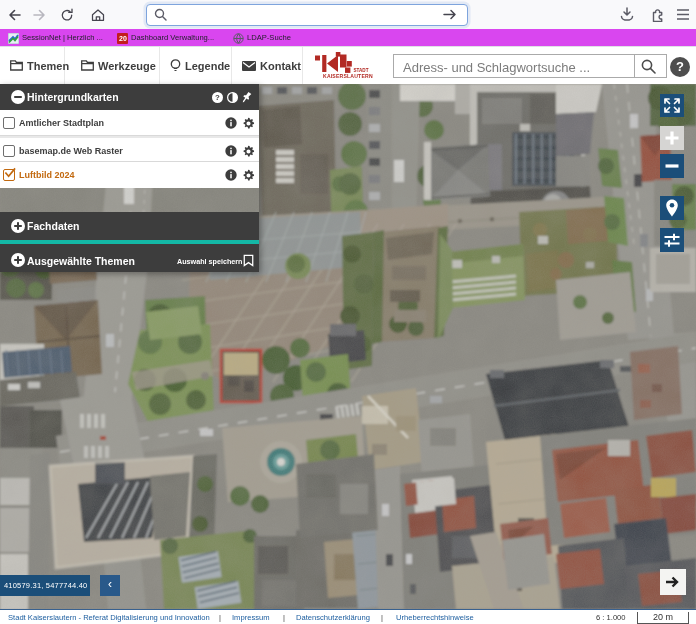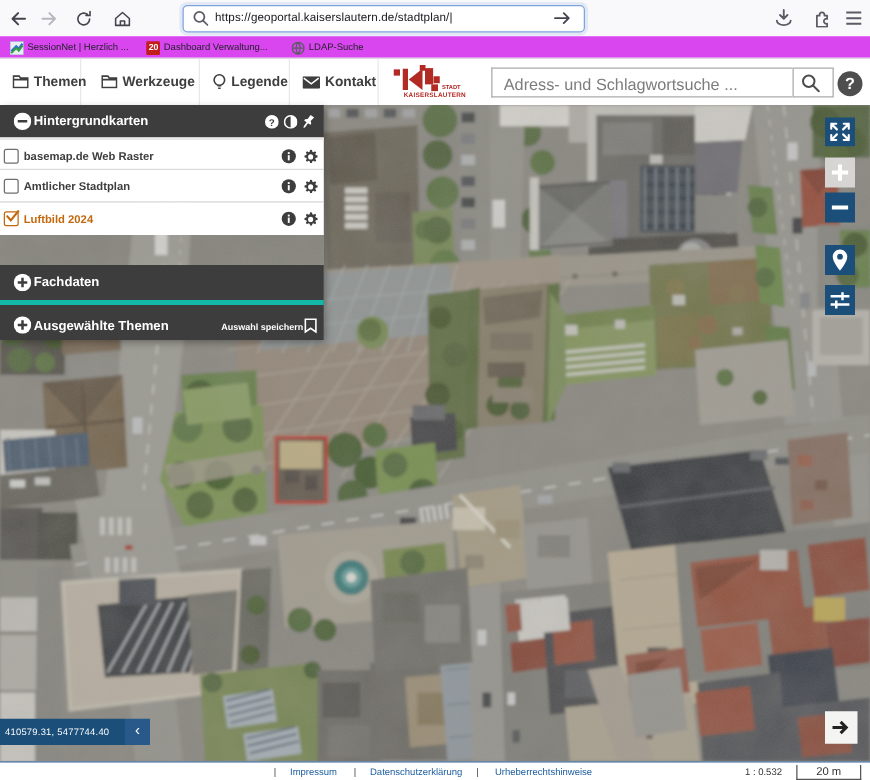--- a/index.html
+++ b/index.html
@@ -22,21 +22,21 @@
   #searchbtn { left:634px; top:7px; width:33px; height:24px; border:1px solid #aaa; background:#fff; }
   
   #panel { left:0; top:84px; width:259px; box-shadow:2px 2px 6px rgba(0,0,0,.35); }
   .darkbar { position:relative; background:#3d3d3d; color:#fff; }
   .prow { position:relative; background:#fff; height:26px; border-bottom:1px solid #d9d9d9; }
   .prow .lbl { position:absolute; left:19px; top:8px; font-size:9px; font-weight:bold; color:#3d3d3d; }
   .cbox { position:absolute; left:3px; top:7px; width:12px; height:12px; border:1.6px solid #6e6e6e; border-radius:2px; background:#fff; }
   
   .mbtn { position:absolute; width:24px; height:24px; background:#1b4e79; }
   
-  #coords { left:0; top:575px; width:100px; height:21px; background:#1b4e79; color:#fff; font-size:7.5px; line-height:21px; padding-left:4px; white-space:nowrap; letter-spacing:0.2px; }
+  #coords { left:0; top:575px; width:90px; height:21px; background:#1b4e79; color:#fff; font-size:7.5px; line-height:21px; padding-left:4px; white-space:nowrap; letter-spacing:0.2px; }
   #coordbtn { left:100px; top:575px; width:20px; height:21px; background:#29598a; color:#fff; text-align:center; line-height:19px; font-size:12px; }
   #nextbtn { left:660px; top:569px; width:26px; height:26px; background:#f4f4f2; text-align:center; line-height:26px; color:#222; font-size:14px; }
   #bottombar { left:0; top:609px; width:696px; height:15px; background:#fff; border-top:1px solid #39618f; font-size:7.6px; color:#1a5c9e; }
   #bottombar span { position:absolute; top:2.5px; white-space:nowrap; }
 </style>
 </head>
 <body>
 
 <div class="abs" id="map" style="left:0;top:84px;width:696px;height:525px;background:#8d8b85;overflow:hidden;">
 <svg width="696" height="525" viewBox="0 0 696 525">
@@ -441,21 +441,20 @@
     <g fill="none" stroke="#45444e" stroke-width="1.25" stroke-linejoin="round">
       <path d="M84.5 6.8 L90 2 L95.5 6.8 V12.3 H84.5 Z"></path>
       <path d="M88.3 12.3 V8.8 h3.4 v3.5"></path>
     </g>
   </svg>
   <div class="abs" id="urlbar"></div>
   <svg class="abs" style="left:154px;top:8px" width="13" height="13" viewBox="0 0 13 13">
     <circle cx="5.5" cy="5.5" r="4" fill="none" stroke="#5b5b66" stroke-width="1.4"></circle>
     <path d="M8.5 8.5 L12 12" stroke="#5b5b66" stroke-width="1.4" stroke-linecap="round"></path>
   </svg>
-  <div class="abs" id="urltext">https://geoportal.kaiserslautern.de/stadtplan/<span style="font-weight:normal">|</span></div>
   <svg class="abs" style="left:443px;top:8px" width="14" height="13" viewBox="0 0 14 13">
     <path d="M1 6.5 h11 M8 2.5 l4 4 -4 4" fill="none" stroke="#45444e" stroke-width="1.5" stroke-linecap="round" stroke-linejoin="round"></path>
   </svg>
   <svg class="abs" style="left:620px;top:7px" width="76" height="15" viewBox="0 0 76 15">
     <g fill="none" stroke="#5b5b66" stroke-width="1.5" stroke-linecap="round" stroke-linejoin="round">
       <path d="M7 1 v6.5 M4 5 l3 3 3-3 M1.5 9.5 a5.5 3.6 0 0 0 11 0"></path>
     </g>
     <g fill="none" stroke="#5b5b66" stroke-width="1.4" stroke-linejoin="round">
       <path d="M33.5 5.5 h2.2 a2 2 0 1 1 3.8 0 h2.2 v2.6 a2 2 0 1 0 0 3.8 v2.6 h-8.2 z"></path>
     </g>
@@ -547,44 +546,44 @@
     <svg class="abs" style="left:227px;top:8px" width="11" height="11" viewBox="0 0 14 14">
         <circle cx="7" cy="7" r="6.2" fill="none" stroke="#fff" stroke-width="1.6"></circle>
         <path d="M7 0.8 a6.2 6.2 0 0 1 0 12.4 Z" fill="#fff"></path>
       </svg>
     <svg class="abs" style="left:241px;top:7px" width="12" height="13" viewBox="0 0 13 15">
         <g transform="rotate(35 6 7)">
           <path d="M4.5 1 h4 l-0.8 4.5 1.8 1.5 v1.5 h-2.7 V13 l-0.8 1.5 -0.8 -1.5 V8.5 H2.5 V7 l1.8 -1.5 Z" fill="#fff"></path>
         </g>
       </svg>
   </div>
+  <div class="prow">
+    <div class="cbox"></div>
+      <div class="lbl">Amtlicher Stadtplan</div>
+    <svg class="abs" style="left:225px;top:7px" width="12" height="12" viewBox="0 0 16 16">
+        <circle cx="8" cy="8" r="7.6" fill="#3d3d3d"></circle>
+        <rect x="7" y="6.8" width="2" height="5.6" fill="#fff"></rect>
+        <rect x="7" y="3.6" width="2" height="2" fill="#fff"></rect>
+      </svg>
+    <svg class="abs" style="left:242px;top:7px" width="13" height="13" viewBox="0 0 24 24">
+        <path fill="#3d3d3d" d="M12 1.5l2 .3.6 2.6 1.7.7 2.2-1.4 1.8 1.8-1.4 2.2.7 1.7 2.6.6v2.8l-2.6.6-.7 1.7 1.4 2.2-1.8 1.8-2.2-1.4-1.7.7-.6 2.6h-2.8l-.6-2.6-1.7-.7-2.2 1.4-1.8-1.8 1.4-2.2-.7-1.7-2.6-.6v-2.8l2.6-.6.7-1.7-1.4-2.2 1.8-1.8 2.2 1.4 1.7-.7.6-2.6zM12 8.2a3.8 3.8 0 100 7.6 3.8 3.8 0 000-7.6z"></path>
+      </svg>
+  </div>
   <div class="prow" style="border-top:2px solid #e8e8e8">
     <div class="cbox"></div>
       <div class="lbl">basemap.de Web Raster</div>
     <svg class="abs inforow" style="left:225px;top:7px" width="12" height="12" viewBox="0 0 16 16">
         <circle cx="8" cy="8" r="7.6" fill="#3d3d3d"></circle>
         <rect x="7" y="6.8" width="2" height="5.6" fill="#fff"></rect>
         <rect x="7" y="3.6" width="2" height="2" fill="#fff"></rect>
       </svg>
     <svg class="abs gearrow" style="left:242px;top:7px" width="13" height="13" viewBox="0 0 24 24">
         <path fill="#3d3d3d" d="M12 1.5l2 .3.6 2.6 1.7.7 2.2-1.4 1.8 1.8-1.4 2.2.7 1.7 2.6.6v2.8l-2.6.6-.7 1.7 1.4 2.2-1.8 1.8-2.2-1.4-1.7.7-.6 2.6h-2.8l-.6-2.6-1.7-.7-2.2 1.4-1.8-1.8 1.4-2.2-.7-1.7-2.6-.6v-2.8l2.6-.6.7-1.7-1.4-2.2 1.8-1.8 2.2 1.4 1.7-.7.6-2.6zM12 8.2a3.8 3.8 0 100 7.6 3.8 3.8 0 000-7.6z"></path>
       </svg>
   </div>
-  <div class="prow">
-    <div class="cbox"></div>
-      <div class="lbl">Amtlicher Stadtplan</div>
-    <svg class="abs" style="left:225px;top:7px" width="12" height="12" viewBox="0 0 16 16">
-        <circle cx="8" cy="8" r="7.6" fill="#3d3d3d"></circle>
-        <rect x="7" y="6.8" width="2" height="5.6" fill="#fff"></rect>
-        <rect x="7" y="3.6" width="2" height="2" fill="#fff"></rect>
-      </svg>
-    <svg class="abs" style="left:242px;top:7px" width="13" height="13" viewBox="0 0 24 24">
-        <path fill="#3d3d3d" d="M12 1.5l2 .3.6 2.6 1.7.7 2.2-1.4 1.8 1.8-1.4 2.2.7 1.7 2.6.6v2.8l-2.6.6-.7 1.7 1.4 2.2-1.8 1.8-2.2-1.4-1.7.7-.6 2.6h-2.8l-.6-2.6-1.7-.7-2.2 1.4-1.8-1.8 1.4-2.2-.7-1.7-2.6-.6v-2.8l2.6-.6.7-1.7-1.4-2.2 1.8-1.8 2.2 1.4 1.7-.7.6-2.6zM12 8.2a3.8 3.8 0 100 7.6 3.8 3.8 0 000-7.6z"></path>
-      </svg>
-  </div>
   <div class="prow" style="border-bottom:none">
     <div class="cbox" style="border-color:#c2690f"></div>
     <svg class="abs" style="left:4px;top:5px" width="12" height="12" viewBox="0 0 13 12">
         <path d="M1.5 5.5 L5 9.5 L12 1" fill="none" stroke="#c2690f" stroke-width="1.8"></path>
       </svg>
     <div class="lbl" style="color:#c2690f">Luftbild 2024</div>
     <svg class="abs" style="left:225px;top:7px" width="12" height="12" viewBox="0 0 16 16">
         <circle cx="8" cy="8" r="7.6" fill="#3d3d3d"></circle>
         <rect x="7" y="6.8" width="2" height="5.6" fill="#fff"></rect>
         <rect x="7" y="3.6" width="2" height="2" fill="#fff"></rect>
@@ -648,21 +647,22 @@
 
 <div class="abs" id="coords">410579.31, 5477744.40</div>
 <div class="abs" id="coordbtn">‹</div>
 <div class="abs" id="nextbtn">
   <svg width="16" height="16" viewBox="0 0 16 16" style="margin-top:5px">
       <path d="M1 8 h11 M7.5 3.5 L12 8 l-4.5 4.5" stroke="#222" stroke-width="2.4" fill="none"></path>
     </svg>
 </div>
 
 <div class="abs" id="bottombar">
+  <span style="left:8px">Stadt Kaiserslautern - Referat Digitalisierung und Innovation</span>
   <span style="left:219px;color:#444">|</span>
   <span style="left:232px">Impressum</span>
   <span style="left:283px;color:#444">|</span>
   <span style="left:296px">Datenschutzerklärung</span>
   <span style="left:381px;color:#444">|</span>
   <span style="left:396px">Urheberrechtshinweise</span>
-  <span style="left:596px;color:#333">1 : 0.532</span>
+  <span style="left:596px;color:#333">6 : 1.000</span>
   <div class="abs" style="left:637px;top:2px;width:52px;height:12px;border-left:1px solid #555;border-right:1px solid #555;border-bottom:1px solid #555;text-align:center;font-size:9px;color:#333">20 m</div>
 </div>
 
 </body></html>

